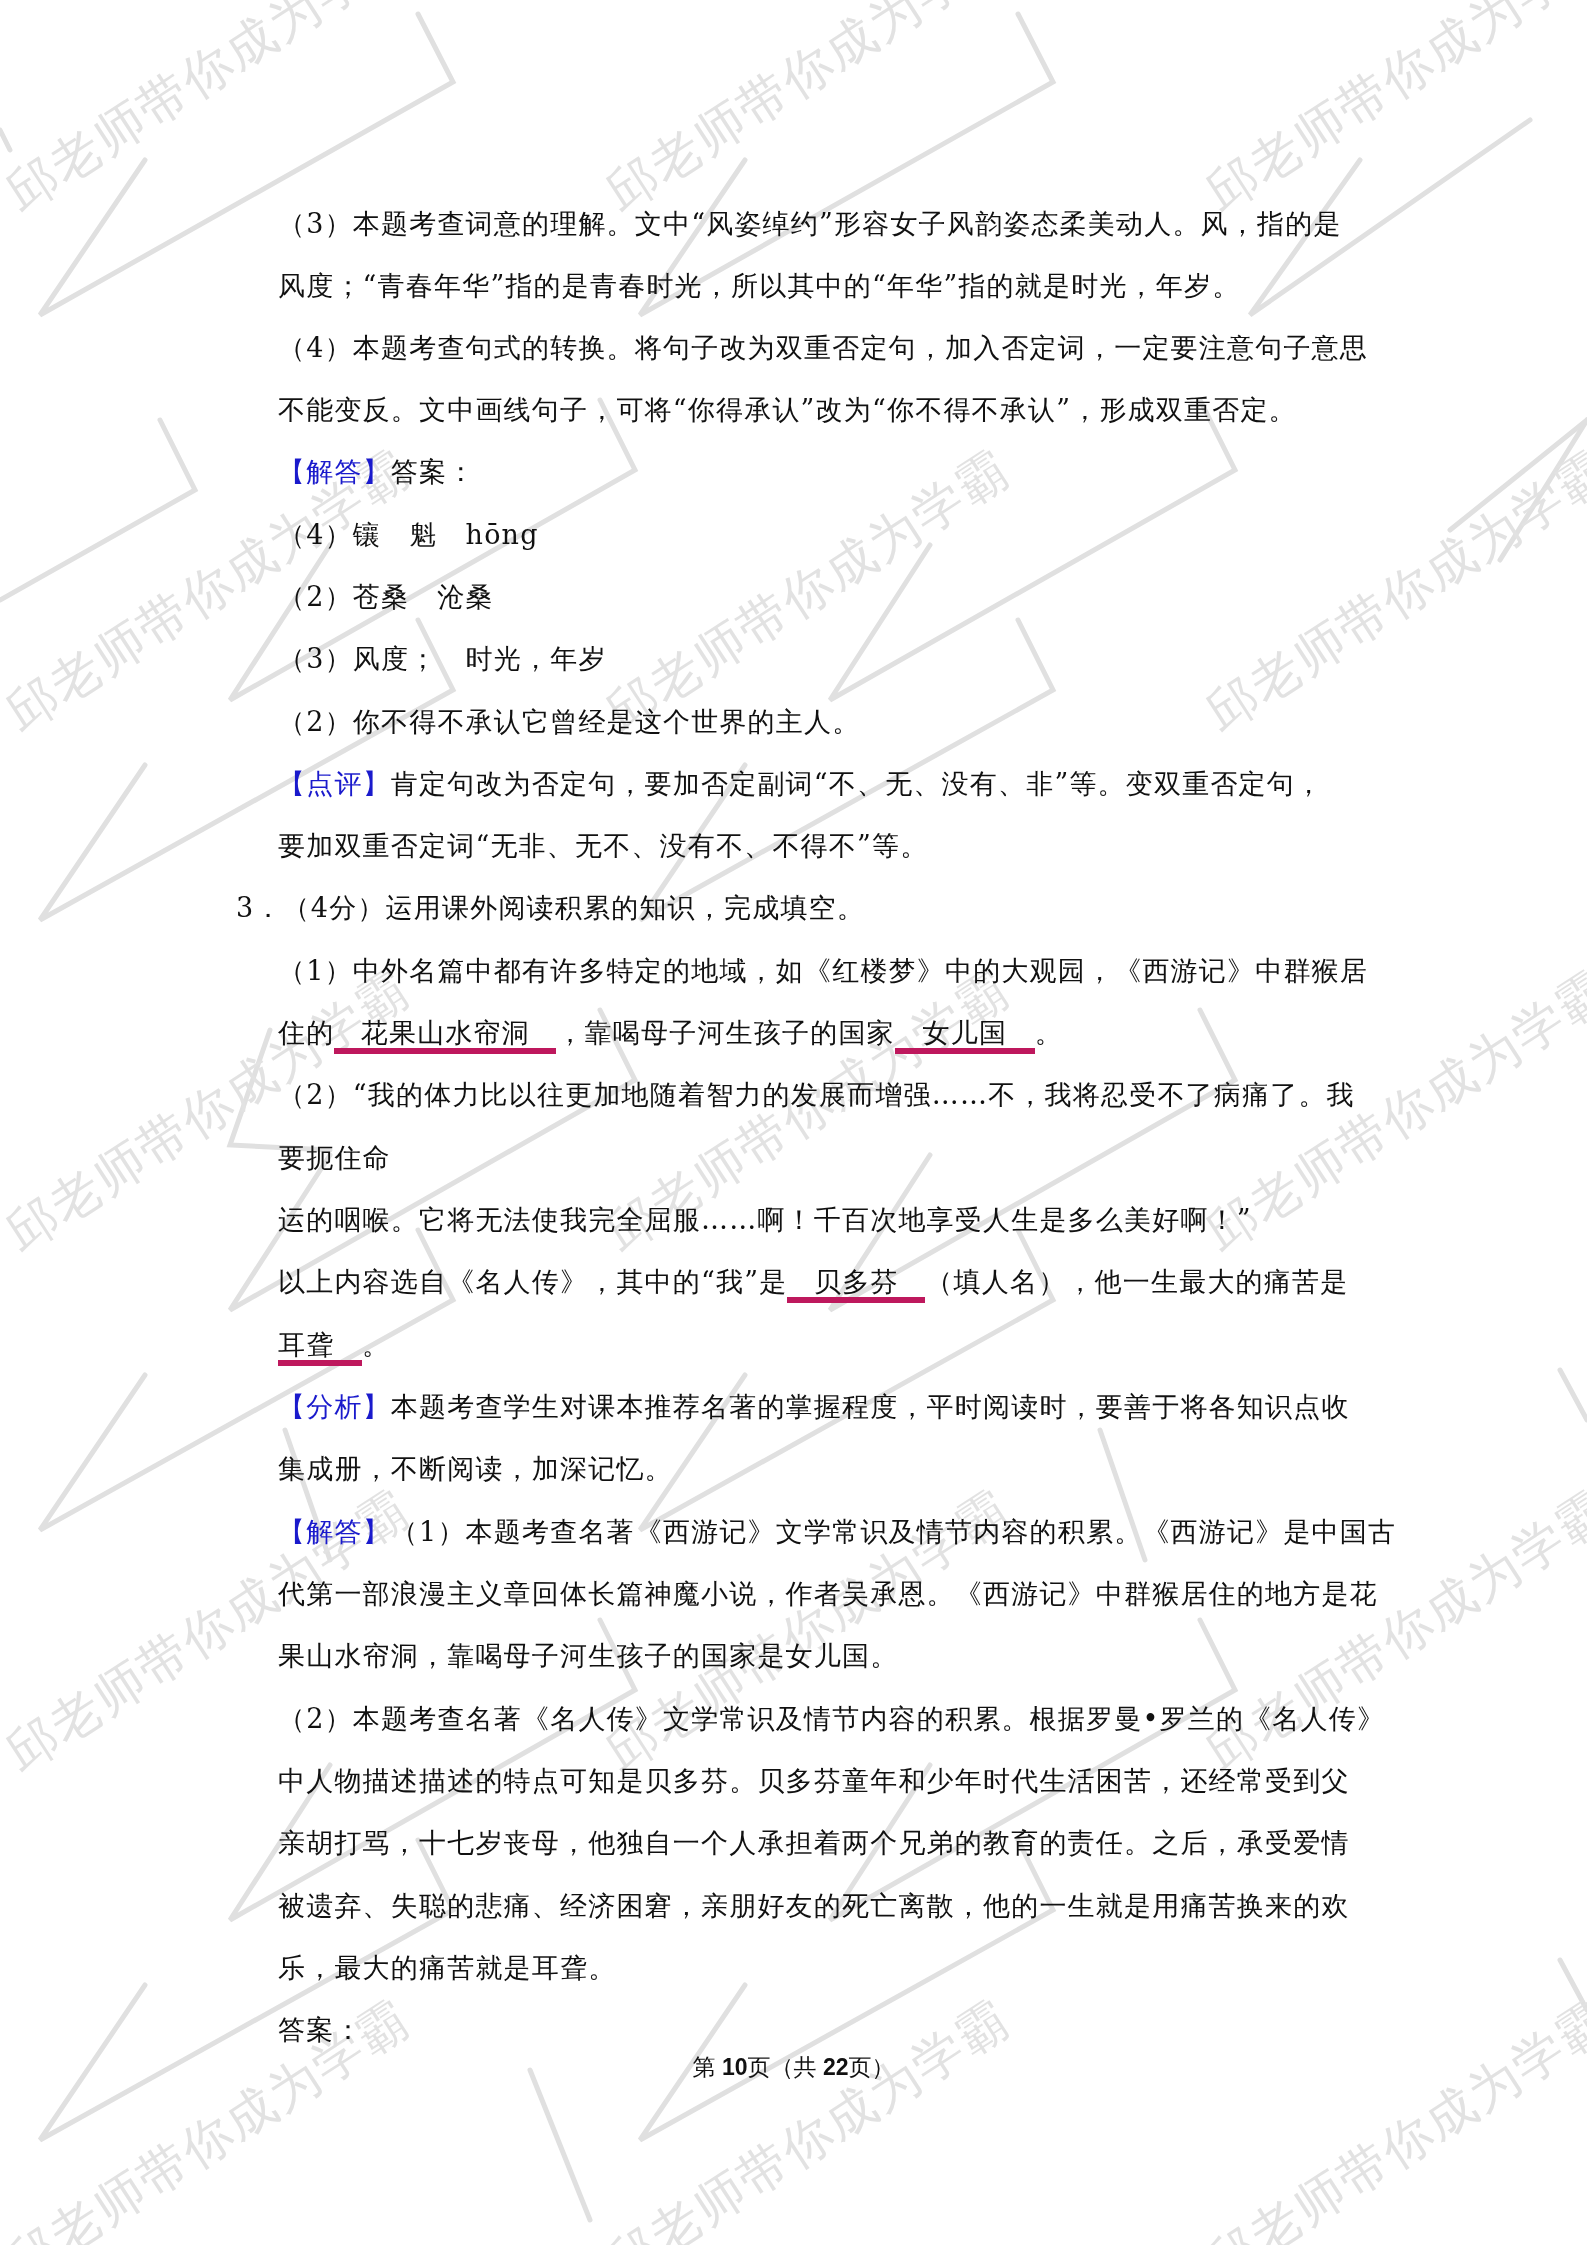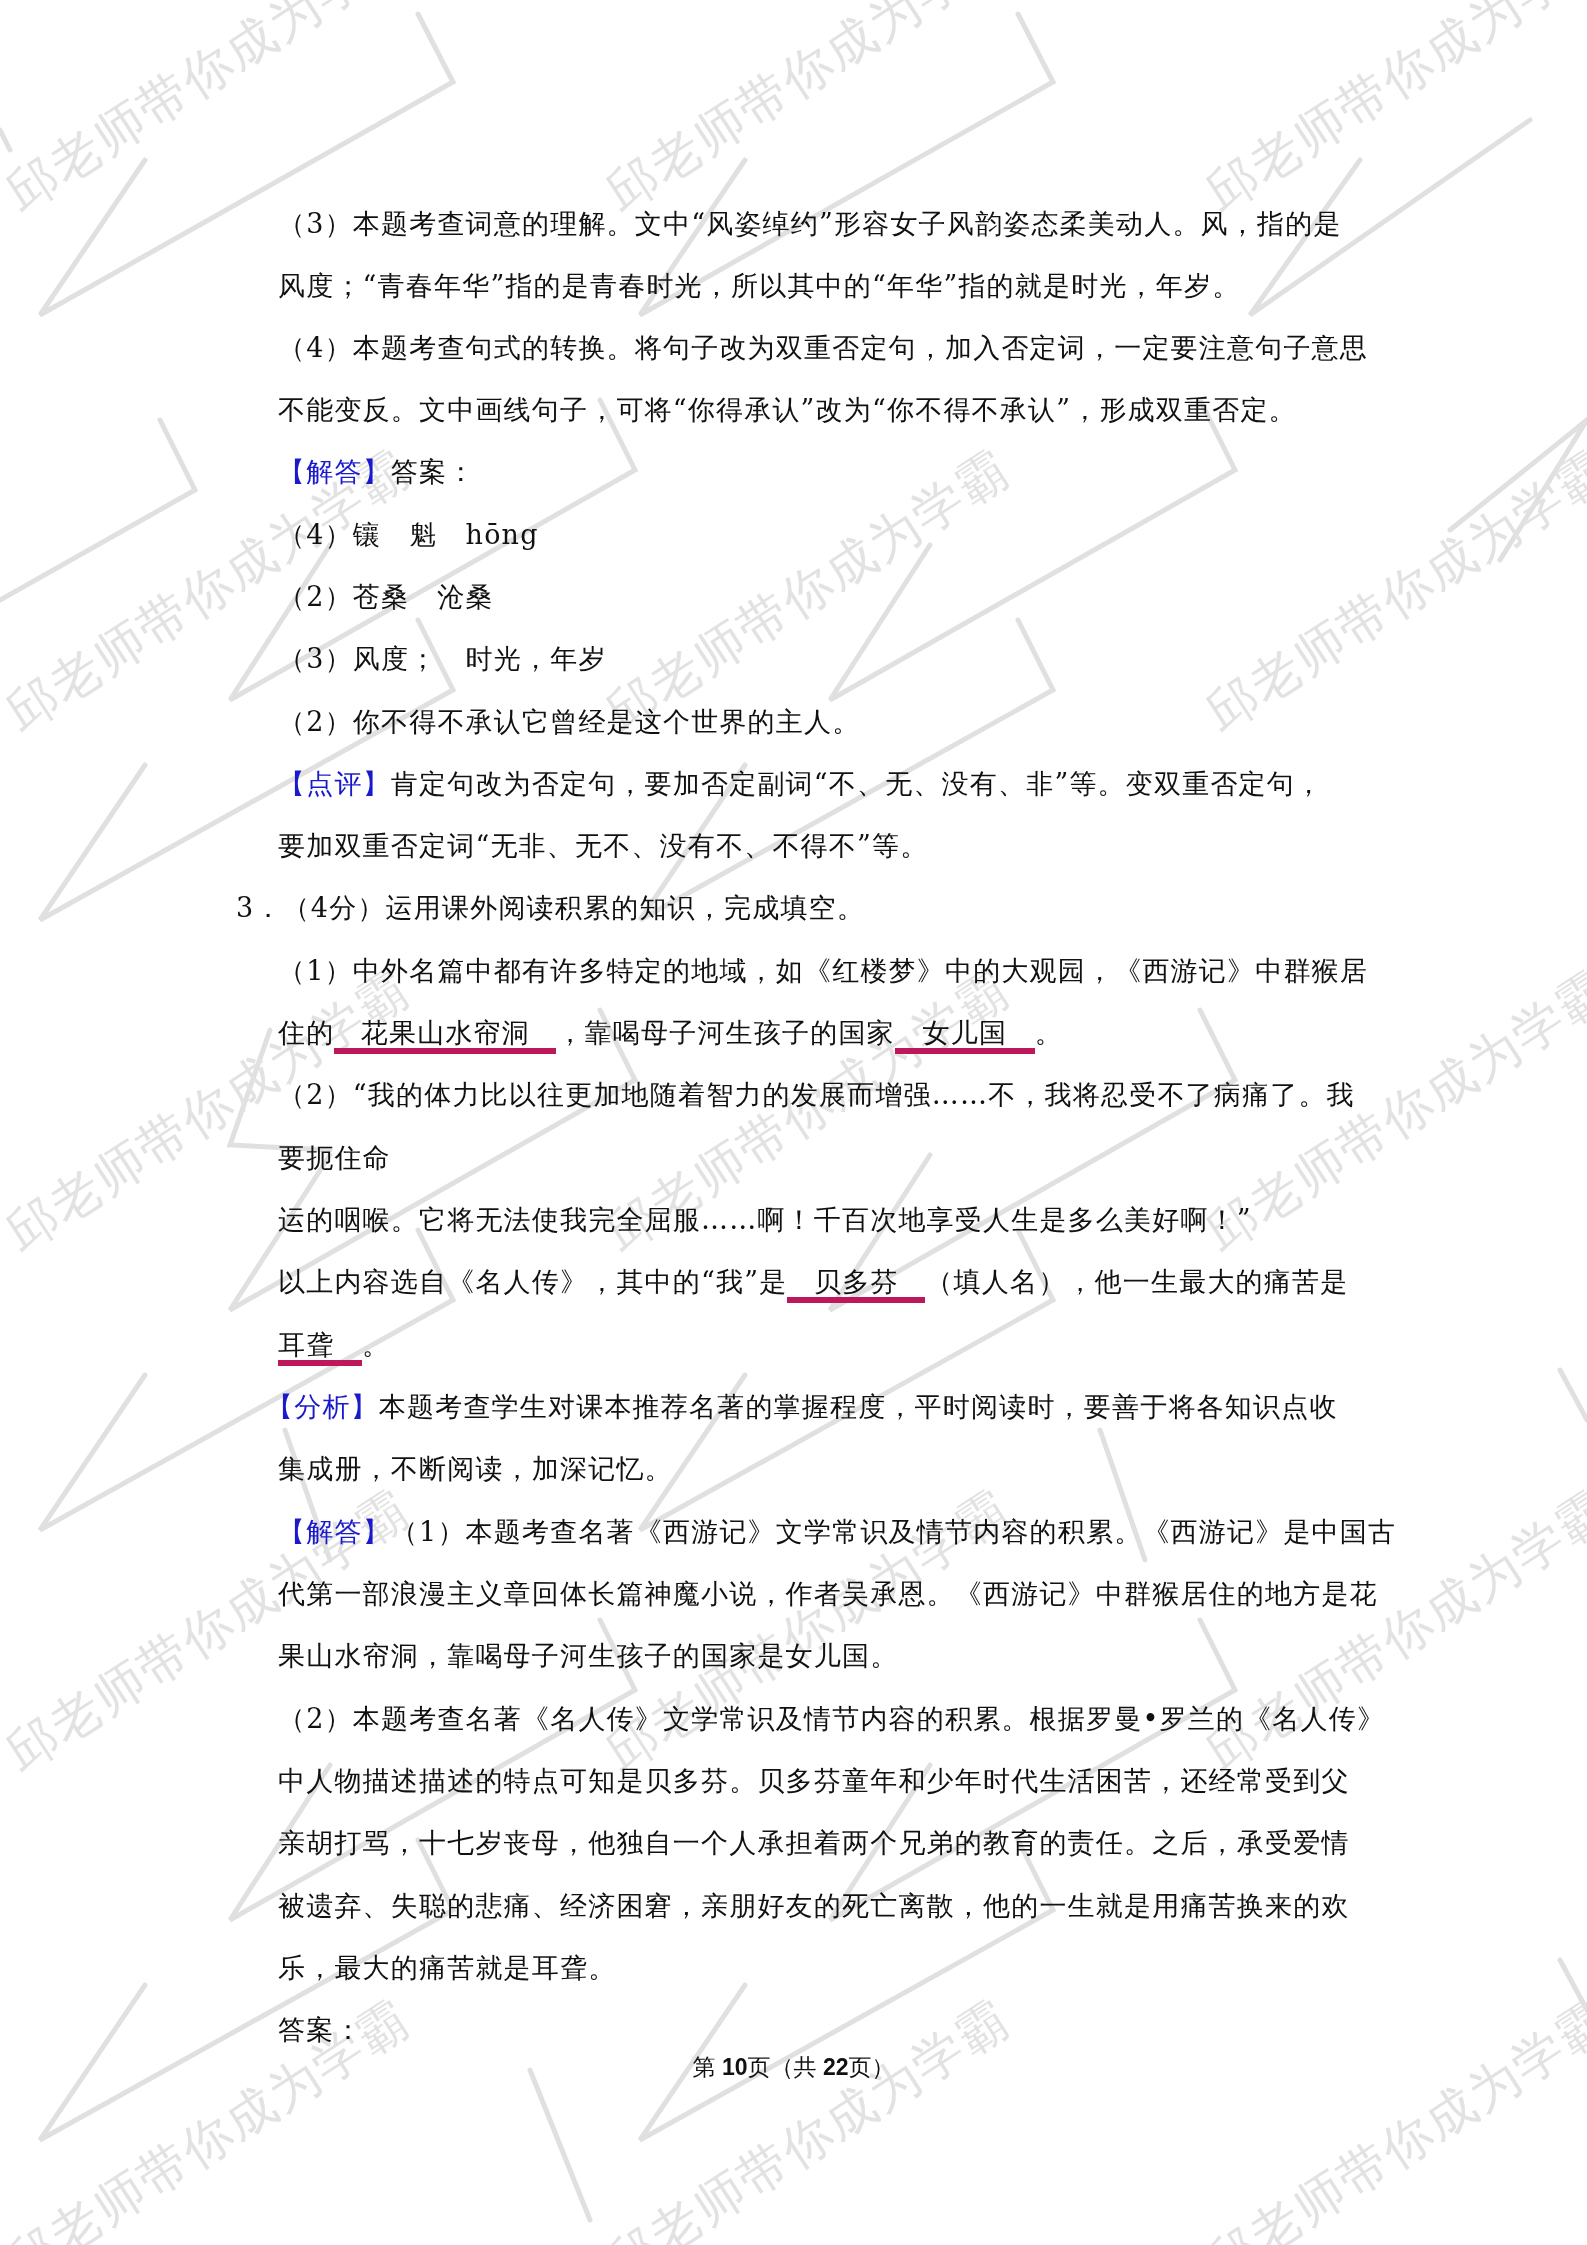--- a/index.html
+++ b/index.html
@@ -113,21 +113,21 @@
   <div class="line" style="left:278px;top:1077px">（2）“我的体力比以往更加地随着智力的发展而增强……不，我将忍受不了病痛了。我</div>
   <div class="line" style="left:278px;top:1140px">要扼住命</div>
   <div class="line" style="left:278px;top:1202px">运的咽喉。它将无法使我完全屈服……啊！千百次地享受人生是多么美好啊！”</div>
   <div class="line" style="left:278px;top:1264px">
     <span>以上内容选自《名人传》，其中的“我”是</span><span class="blank" style="width:138px">贝多芬</span><span>（填人名），他一生最大的痛苦是</span>
   </div>
   <div class="line" style="left:278px;top:1327px">
     <span class="blank" style="width:84px;text-align:left">耳聋</span><span>。</span>
   </div>
 
-  <div class="line" style="left:266px;top:1389px">
+  <div class="line" style="left:278px;top:1389px">
     <span class="label">【分析】</span><span>本题考查学生对课本推荐名著的掌握程度，平时阅读时，要善于将各知识点收</span>
   </div>
   <div class="line" style="left:278px;top:1451px">集成册，不断阅读，加深记忆。</div>
 
   <div class="line" style="left:278px;top:1514px">
     <span class="label">【解答】</span><span>（1）本题考查名著《西游记》文学常识及情节内容的积累。《西游记》是中国古</span>
   </div>
   <div class="line" style="left:278px;top:1576px">代第一部浪漫主义章回体长篇神魔小说，作者吴承恩。《西游记》中群猴居住的地方是花</div>
   <div class="line" style="left:278px;top:1638px">果山水帘洞，靠喝母子河生孩子的国家是女儿国。</div>
   <div class="line" style="left:278px;top:1701px">（2）本题考查名著《名人传》文学常识及情节内容的积累。根据罗曼•罗兰的《名人传》</div>

